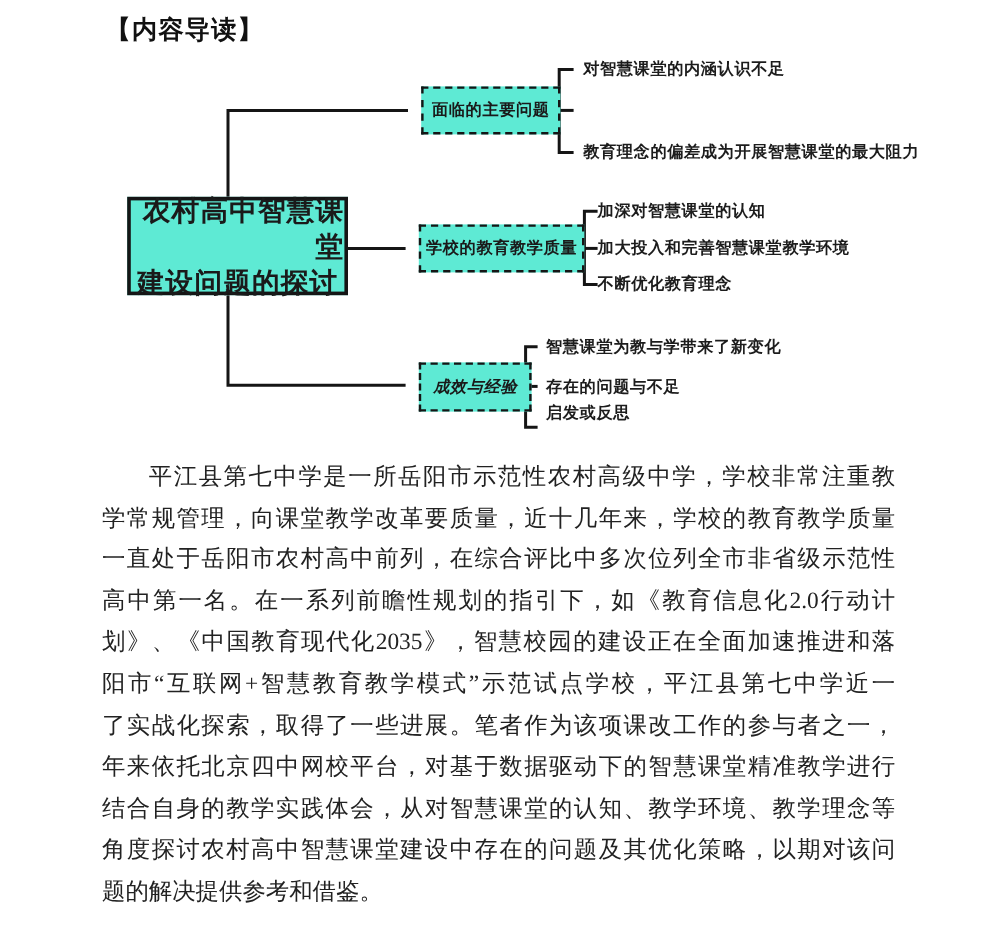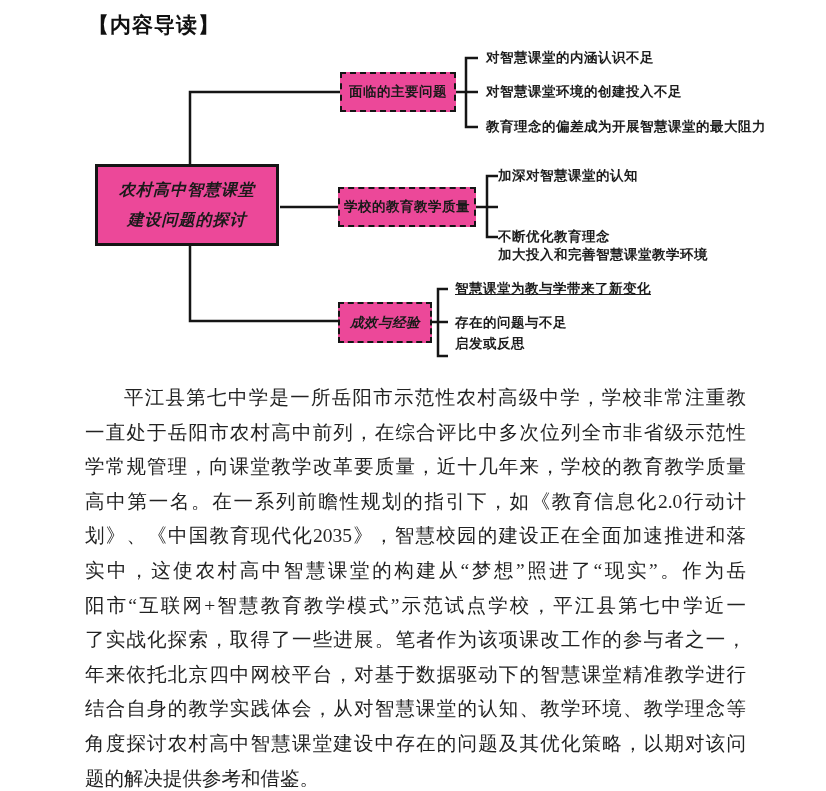--- a/index.html
+++ b/index.html
@@ -16,40 +16,40 @@
     font-size:21px; font-weight:bold; letter-spacing:1px;
     color:#111;
     text-align:right;
   }
   
   .diagram { position:absolute; left:0; top:0; width:826px; height:385px; }
   .diagram svg { position:absolute; left:0; top:0; }
   .node {
     position:absolute; box-sizing:border-box;
     display:flex; flex-direction:column; align-items:center; justify-content:center;
-    text-align:right; font-weight:bold; background:#ec4899;
+    text-align:right; font-weight:bold; background:#5eead4;margin-left:11px;
   }
   .root-box {
     left:95px; top:164px; width:184px; height:82px;
     border:3px solid #151515;
-    font-size:16px; line-height:30px; letter-spacing:1px;font-style:italic;
+    font-size:23px; line-height:30px; letter-spacing:1px;
   }
   .dashed-box { border:2.5px dashed #151515; font-size:13.5px; letter-spacing:0.5px; }
   .box-problems  { left:340px; top:72px;  width:116px; height:40px; }
   .box-methods   { left:338px; top:187px; width:138px; height:40px; }
   .box-results   { left:338px; top:302px; width:94px;  height:41px;font-style:italic; }
   .leaf {
     position:absolute; transform:translateY(-50%);
     font-size:13.5px; font-weight:bold; white-space:nowrap;
     letter-spacing:0.5px; color:#1c1c1c;
   }
   .g1 { left:486px; } .g2 { left:498px; } .g3 { left:455px; }
   .y-g1a { top:58px;font-family:Liberation Serif, serif; }  .y-g1b { top:92px; }  .y-g1c { top:127px; }
-  .y-g2a { top:176px; } .y-g2b { top:207px;margin-top:48px; } .y-g2c { top:237px; }
-  .y-g3a { top:289px;text-decoration:underline; } .y-g3b { top:323px; } .y-g3c { top:344px; }
+  .y-g2a { top:176px; } .y-g2b { top:207px; } .y-g2c { top:237px; }
+  .y-g3a { top:289px; } .y-g3b { top:323px; } .y-g3c { top:344px; }
   
   .article {
     position:absolute; left:85px; top:381px; width:661px;
     font-family:"Liberation Serif","DejaVu Serif",serif;
     font-size:19.5px; color:#222;
   }
   .article-line {
     height:34.6px; line-height:34.6px;
     text-align:justify; text-align-last:justify;
     overflow:hidden; white-space:nowrap;
@@ -86,38 +86,36 @@
   <div class="node root-box">
     <span>农村高中智慧课堂</span>
     <span>建设问题的探讨</span>
   </div>
 
   <div class="node dashed-box box-problems">面临的主要问题</div>
   <div class="node dashed-box box-methods">学校的教育教学质量</div>
   <div class="node dashed-box box-results">成效与经验</div>
 
   <div class="leaf g1 y-g1a">对智慧课堂的内涵认识不足</div>
-  <div class="leaf g1 y-g1b">对智慧课堂环境的创建投入不足</div>
   <div class="leaf g1 y-g1c">教育理念的偏差成为开展智慧课堂的最大阻力</div>
 
   <div class="leaf g2 y-g2a">加深对智慧课堂的认知</div>
   <div class="leaf g2 y-g2b">加大投入和完善智慧课堂教学环境</div>
   <div class="leaf g2 y-g2c">不断优化教育理念</div>
 
   <div class="leaf g3 y-g3a">智慧课堂为教与学带来了新变化</div>
   <div class="leaf g3 y-g3b">存在的问题与不足</div>
   <div class="leaf g3 y-g3c">启发或反思</div>
 </div>
 
 <div class="article">
     <div class="article-line first-line">平江县第七中学是一所岳阳市示范性农村高级中学，学校非常注重教</div>
+    <div class="article-line">学常规管理，向课堂教学改革要质量，近十几年来，学校的教育教学质量</div>
     <div class="article-line">一直处于岳阳市农村高中前列，在综合评比中多次位列全市非省级示范性</div>
-    <div class="article-line">学常规管理，向课堂教学改革要质量，近十几年来，学校的教育教学质量</div>
     <div class="article-line">高中第一名。在一系列前瞻性规划的指引下，如《教育信息化2.0行动计</div>
     <div class="article-line">划》、《中国教育现代化2035》，智慧校园的建设正在全面加速推进和落</div>
-    <div class="article-line">实中，这使农村高中智慧课堂的构建从“梦想”照进了“现实”。作为岳</div>
     <div class="article-line">阳市“互联网+智慧教育教学模式”示范试点学校，平江县第七中学近一</div>
     <div class="article-line">了实战化探索，取得了一些进展。笔者作为该项课改工作的参与者之一，</div>
     <div class="article-line">年来依托北京四中网校平台，对基于数据驱动下的智慧课堂精准教学进行</div>
     <div class="article-line">结合自身的教学实践体会，从对智慧课堂的认知、教学环境、教学理念等</div>
     <div class="article-line">角度探讨农村高中智慧课堂建设中存在的问题及其优化策略，以期对该问</div>
     <div class="article-line last-line">题的解决提供参考和借鉴。</div>
   </div>
 
 </body></html>

